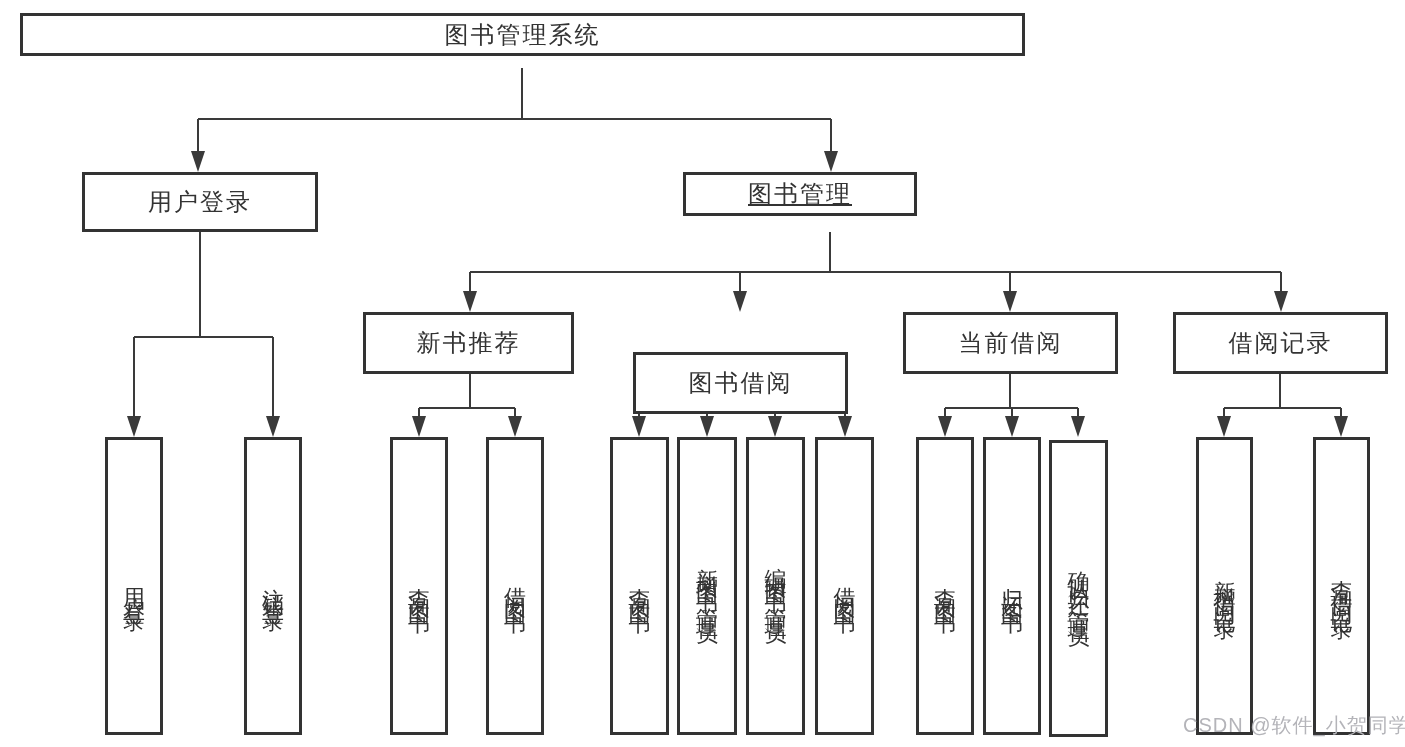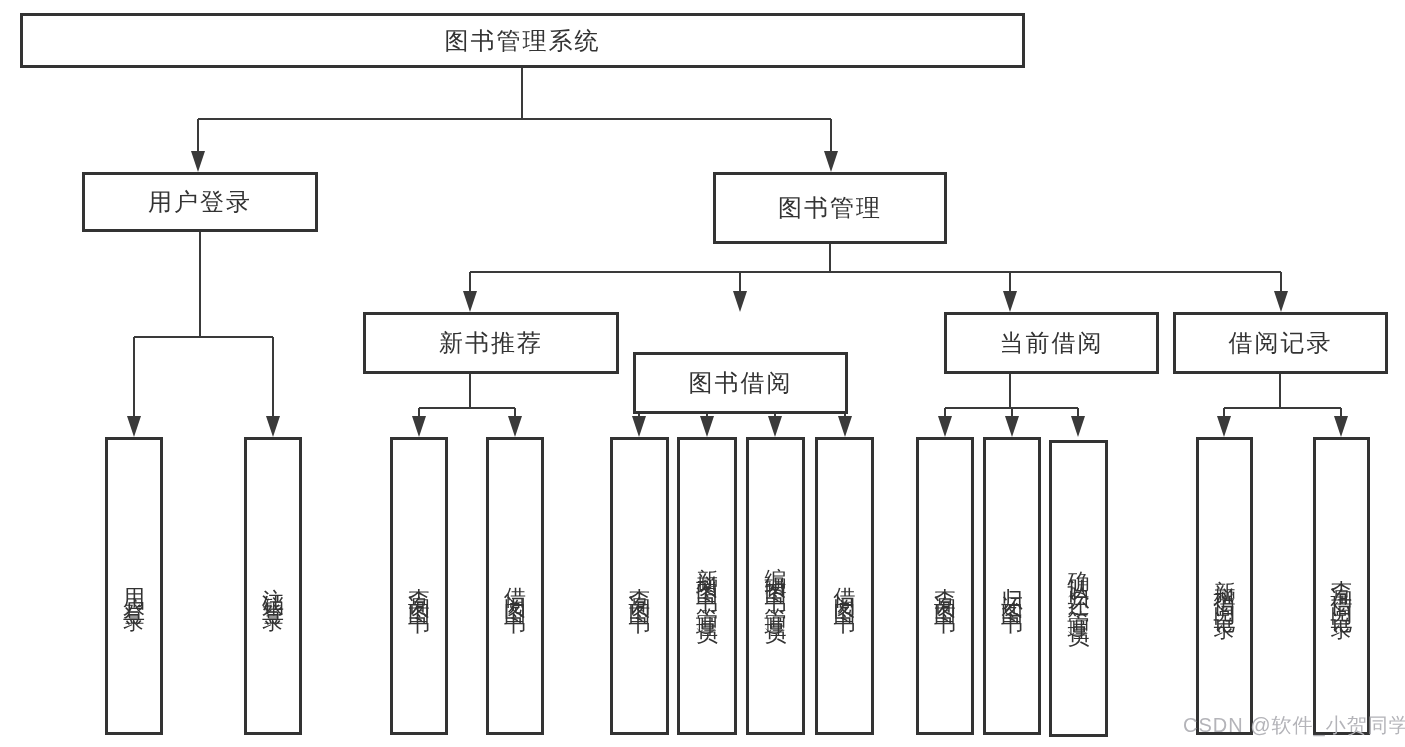--- a/index.html
+++ b/index.html
@@ -77,38 +77,38 @@
       <polygon points="768,416 782,416 775,437"></polygon>
       <polygon points="838,416 852,416 845,437"></polygon>
       <polygon points="938,416 952,416 945,437"></polygon>
       <polygon points="1005,416 1019,416 1012,437"></polygon>
       <polygon points="1071,416 1085,416 1078,437"></polygon>
       <polygon points="1217,416 1231,416 1224,437"></polygon>
       <polygon points="1334,416 1348,416 1341,437"></polygon>
     </g>
   </svg>
 
-  <div class="box hbox" style="left:20px;top:13px;width:1005px;height:55px;">
+  <div class="box hbox" style="left:20px;top:13px;width:1005px;height:43px;">
     <span>图书管理系统</span>
   </div>
 
   <div class="box hbox" style="left:82px;top:172px;width:236px;height:60px;">
     <span>用户登录</span>
   </div>
-  <div class="box hbox" style="left:713px;top:172px;width:234px;height:72px;">
+  <div class="box hbox" style="left:683px;top:172px;width:234px;height:44px;text-decoration:underline;">
     <span>图书管理</span>
   </div>
 
-  <div class="box hbox" style="left:363px;top:312px;width:256px;height:62px;">
+  <div class="box hbox" style="left:363px;top:312px;width:211px;height:62px;">
     <span>新书推荐</span>
   </div>
   <div class="box hbox" style="left:633px;top:312px;width:215px;height:62px;margin-top:40px;">
     <span>图书借阅</span>
   </div>
-  <div class="box hbox" style="left:944px;top:312px;width:215px;height:62px;">
+  <div class="box hbox" style="left:903px;top:312px;width:215px;height:62px;">
     <span>当前借阅</span>
   </div>
   <div class="box hbox" style="left:1173px;top:312px;width:215px;height:62px;">
     <span>借阅记录</span>
   </div>
 
   <div class="box vbox" style="left:105px;top:437px;width:58px;height:298px;">
     <span class="vtext">用户登录</span>
   </div>
   <div class="box vbox" style="left:244px;top:437px;width:58px;height:298px;">

